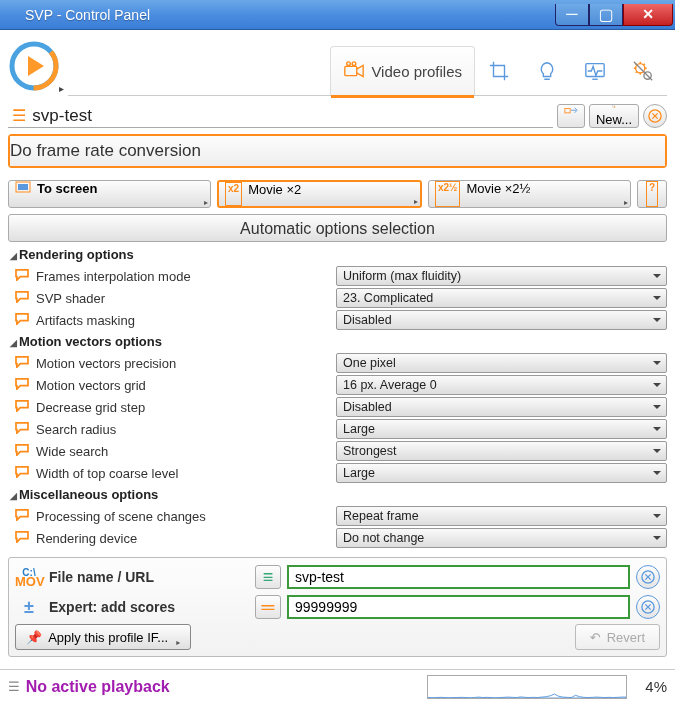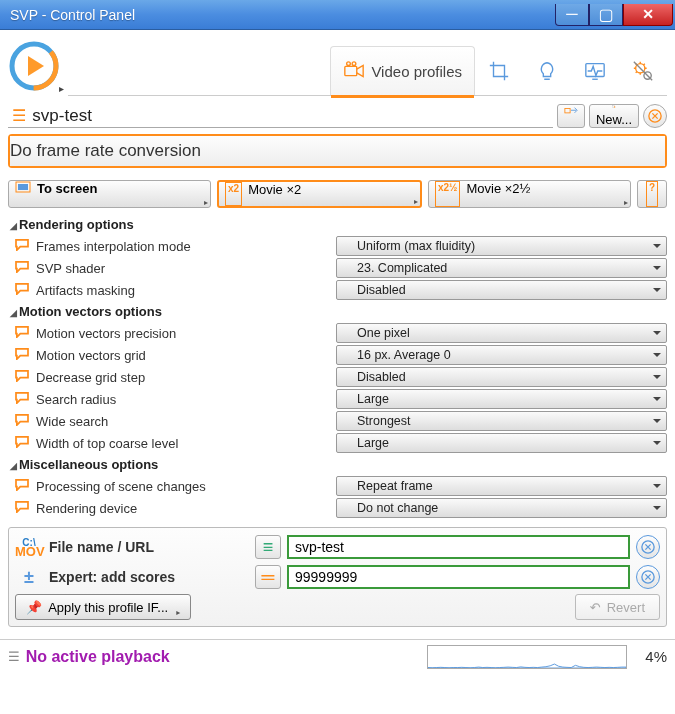--- a/index.html
+++ b/index.html
@@ -1,20 +1,20 @@
 <!DOCTYPE html>
 <html><head>
 <meta charset="utf-8">
 <style>
   * { box-sizing: border-box; margin: 0; padding: 0; font-family: "Segoe UI", Tahoma, sans-serif; font-size: 13px; }
   body { width: 675px; height: 714px; background: #fff; overflow: hidden; }
 
   
   .titlebar { height: 30px; background: linear-gradient(#6aa8e8, #4b8de0 50%, #3a7dd6); display: flex; align-items: center; border-bottom: 1px solid #2a5da0; }
-  .title { color: #fff; font-size: 14px; padding-left: 10px; flex: 1; text-shadow: 0 1px 1px rgba(0,0,0,.3); }
+  .title { color: #fff; font-size: 14px; padding-left: 10px; flex: 1; text-shadow: 0 1px 1px rgba(0,0,0,.3); margin-left: 15px; }
   .winbtns { display: flex; height: 22px; margin-right: 2px; }
   .winbtn { width: 34px; display: flex; align-items: center; justify-content: center; color: #fff; font-size: 16px; }
   .winbtn.min, .winbtn.max { background: linear-gradient(#6fa9e6,#4e8ed8); border: 1px solid #226; border-top:none; }
   .winbtn.min { border-radius: 0 0 0 4px; }
   .winbtn.close { width: 50px; background: linear-gradient(#e66,#c62222); border: 1px solid #800; border-top:none; border-radius: 0 0 4px 0; font-weight: bold; font-size: 14px; }
 
   .content { padding: 6px 8px; }
 
   
   .toprow { display: flex; align-items: flex-end; height: 60px; }
@@ -52,21 +52,21 @@
 
   .autohdr { height:28px; border:1px solid #aaa; background:linear-gradient(#fdfdfd,#e0e0e0); border-radius:3px; text-align:center; line-height:28px; font-size:16px; color:#333; margin-bottom:2px; }
 
   .sect { font-weight:bold; font-size:13px; color:#222; padding:3px 0 3px 2px; }
   .sect::before { content:"◢"; font-size:9px; color:#555; margin-right:2px; }
   .optrow { display:flex; align-items:center; height:22px; }
   .optrow .ico { width:28px; text-align:center; }
   .optrow .ico svg { width:14px; height:12px; }
   .optrow .lbl { flex:0 0 300px; color:#333; }
   .optrow .sel { flex:1; }
-  .select { height:20px; border:1px solid #999; background:linear-gradient(#fafafa,#ddd); border-radius:2px; padding:0 18px 0 20px; line-height:18px; font-size:12.5px; color:#222; position:relative; cursor:pointer; }
+  .select { height:20px; border:1px solid #999; background:linear-gradient(#fafafa,#ddd); border-radius:2px; padding:0 18px 0 6px; line-height:18px; font-size:12.5px; color:#222; position:relative; cursor:pointer; }
   .select::after { content:""; position:absolute; right:5px; top:7px; border:4px solid transparent; border-top-color:#444; }
 
   .bottombox { border:1px solid #bbb; border-radius:3px; padding:6px; margin-top:8px; background:linear-gradient(#fdfdfd,#f2f2f2); }
   .brow { display:flex; align-items:center; height:26px; gap:6px; margin-bottom:4px; }
   .brow .bico { width:28px; text-align:center; color:#2a6; font-weight:bold; font-size:10px; }
   .brow .blbl { flex:0 0 200px; font-weight:bold; font-size:14px; color:#333; }
   .eqbtn { width:26px; height:24px; border:1px solid #aaa; background:linear-gradient(#fdfdfd,#e5e5e5); border-radius:3px; display:flex; align-items:center; justify-content:center; }
   .txtin { flex:1; height:24px; border:2px solid #3a9a3a; padding:0 6px; font-size:14px; }
   .brow2 { display:flex; gap:6px; align-items:center; }
   .applybtn { height:26px; border:1px solid #888; background:linear-gradient(#fdfdfd,#e0e0e0); border-radius:3px; padding:0 10px; display:flex; align-items:center; gap:6px; cursor:pointer; }
@@ -190,20 +190,21 @@
     </div>
     <div class="modebtn">
       <span class="modeico">x2½</span>
       <span>Movie ×2½</span>
     </div>
     <div class="modebtn q">
       <span class="modeico">?</span>
     </div>
   </div>
 
+  <div class="autohdr">Automatic options selection</div>
 
   <div class="sect">Rendering options</div>
   <div class="optrow">
     <span class="ico chaticon"><svg viewBox="0 0 16 14">
           <path d="M1 1h14v8H6l-4 4V9H1z"></path>
         </svg></span>
     <span class="lbl">Frames interpolation mode</span>
     <span class="sel">
         <div class="select">Uniform (max fluidity)</div>
       </span>

